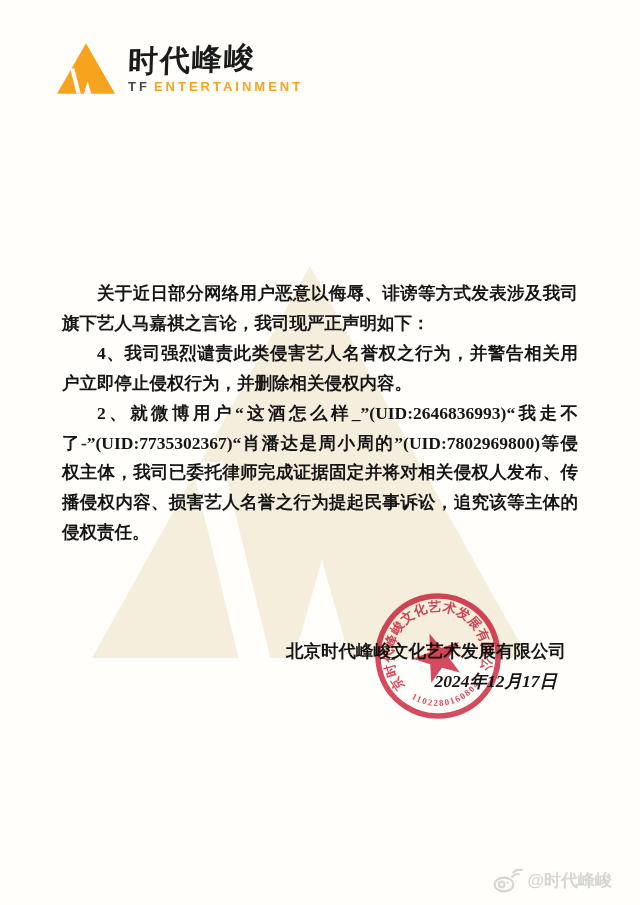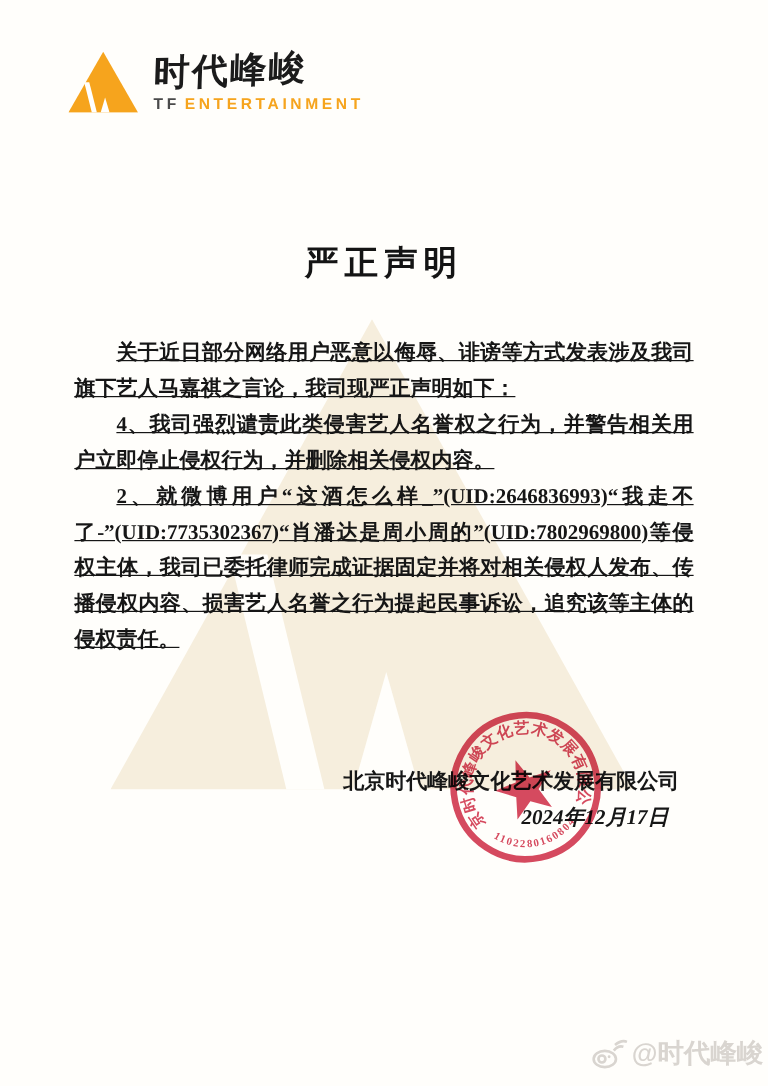--- a/index.html
+++ b/index.html
@@ -76,21 +76,21 @@
     left: 62px;
     top: 279px;
     width: 516px;
     z-index: 2;
     font-size: 17.5px;
     font-weight: 600;
     color: #161616;
     line-height: 29.9px;
     text-align: justify;
   }
-  .doc-body p { text-indent: 2em; text-decoration: underline; }
+  .doc-body p { text-indent: 2em; }
 
   
   .signature {
     position: absolute;
     right: 74px;
     top: 636px;
     z-index: 2;
     text-align: right;
     font-size: 17.5px;
     font-weight: 700;
@@ -112,28 +112,28 @@
   }
   .seal text {
     font-family: "Liberation Serif", "DejaVu Serif", serif;
     font-weight: 700;
     fill: #d0314a;
   }
 
   
   .footer-mark {
     position: absolute;
-    right: 4px;
+    right: 28px;
     bottom: 12px;
     display: flex;
     align-items: center;
     gap: 4px;
     z-index: 2;
     color: #d9d5d0;
-    font-size: 22px;
+    font-size: 17px;
     font-weight: 700;
     font-family: "Liberation Sans", "DejaVu Sans", sans-serif;
   }
 </style>
 </head>
 <body>
 
 <div class="page">
 
   <svg class="bg-watermark" viewBox="0 0 110 96" preserveAspectRatio="none">
@@ -149,21 +149,20 @@
       <polygon points="51,96 58,72 65,96" fill="#ffffff"></polygon>
     </svg>
     <div class="logo-textcol">
       <div class="logo-cn">时代峰峻</div>
       <div class="logo-en">
         <span class="tf">TF</span><span class="ent">ENTERTAINMENT</span>
       </div>
     </div>
   </div>
 
-  <div class="doc-title">严正声明</div>
 
   <div class="doc-body">
     <p>关于近日部分网络用户恶意以侮辱、诽谤等方式发表涉及我司旗下艺人马嘉祺之言论，我司现严正声明如下：</p>
     <p>4、我司强烈谴责此类侵害艺人名誉权之行为，并警告相关用户立即停止侵权行为，并删除相关侵权内容。</p>
     <p>2、就微博用户“这酒怎么样_”(UID:2646836993)“我走不了-”(UID:7735302367)“肖潘达是周小周的”(UID:7802969800)等侵权主体，我司已委托律师完成证据固定并将对相关侵权人发布、传播侵权内容、损害艺人名誉之行为提起民事诉讼，追究该等主体的侵权责任。</p>
   </div>
 
   <div class="signature">
     <div>北京时代峰峻文化艺术发展有限公司</div>
     <div class="date">2024年12月17日</div>

